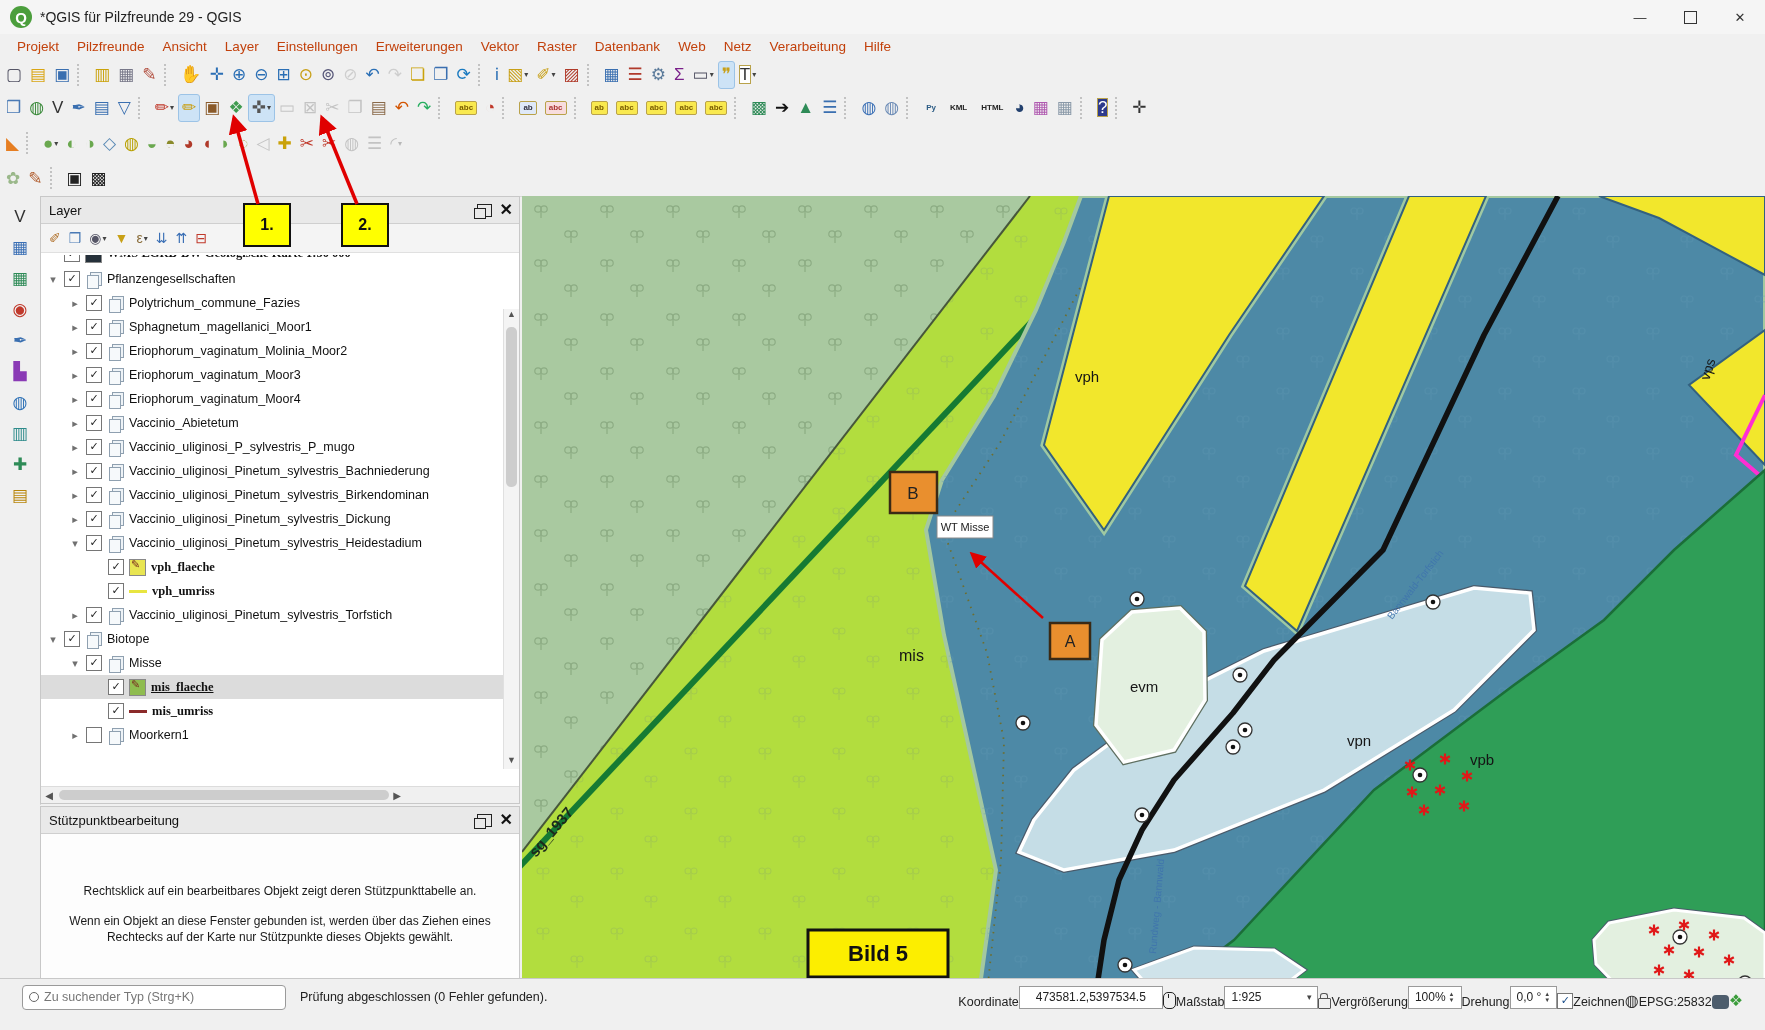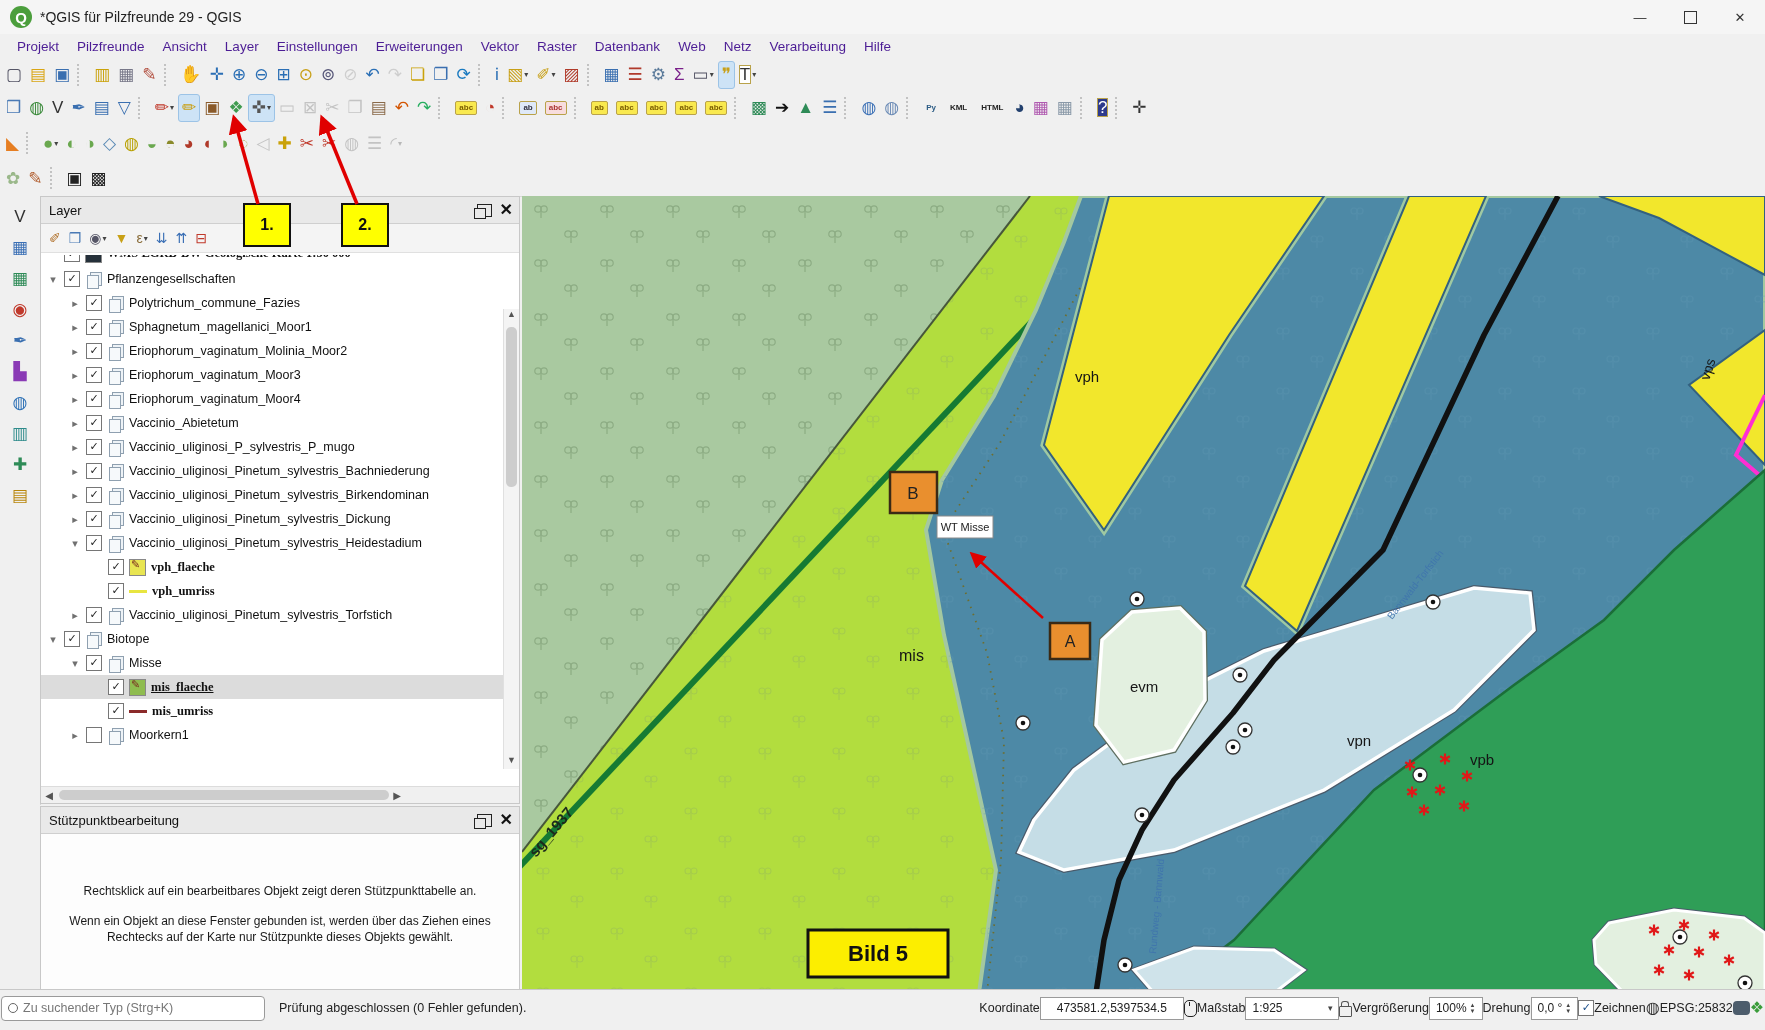--- a/index.html
+++ b/index.html
@@ -4,21 +4,21 @@
 <style>
   html,body{margin:0;padding:0;}
   body{width:1765px;height:1030px;overflow:hidden;font-family:"Liberation Sans",sans-serif;background:#f0f0f0;position:relative;font-size:13px;color:#222;}
   .titlebar{position:absolute;left:0;top:0;width:100%;height:34px;background:#f5f5f5;border-bottom:1px solid #e2e2e2;display:flex;align-items:center;}
   .qlogo{width:22px;height:22px;border-radius:50%;background:#4b9e3c;color:#fff;font-weight:bold;font-size:15px;display:flex;align-items:center;justify-content:center;margin:0 8px 0 10px;}
   .wtitle{font-size:14px;color:#222;}
   .wbtns{margin-left:auto;display:flex;height:34px;}
   .wbtn{width:50px;height:34px;display:flex;align-items:center;justify-content:center;font-size:13px;color:#333;}
   .wbtn .maxbox{width:11px;height:11px;border:1.3px solid #333;}
   .menubar{position:absolute;left:0;top:34px;width:100%;height:24px;background:#f0f0f0;display:flex;align-items:center;padding-left:8px;}
-  .menuitem{padding:3px 9px;font-size:13.5px;color:#4c1d95;}
+  .menuitem{padding:3px 9px;font-size:13.5px;color:#c2410c;}
   .toolbars{position:absolute;left:0;top:58px;width:100%;height:138px;background:#f0f0f0;border-bottom:1px solid #d8d8d8;}
   .trow{display:flex;align-items:center;padding-left:2px;}
   .trow1{height:33px;} .trow2{height:33px;} .trow3{height:38px;} .trow4{height:32px;}
   .tsep{width:6px;height:22px;border-left:2px dotted #c2c2c2;margin:0 5px 0 3px;}
   .tbtn{display:inline-flex;align-items:center;height:26px;padding:0 3px;border-radius:3px;border:1px solid transparent;}
   .tbtn.act{background:#cde3f6;border:1px solid #9cc3e6;}
   .tbtn.dis{opacity:.32;}
   .tbi{font-size:17px;line-height:1;}
   .tbi.txt{font-size:8px;font-weight:bold;line-height:1;padding:2px 3px;border-radius:2px;}
   .ddarr{font-size:8px;color:#444;margin-left:1px;}
@@ -66,27 +66,27 @@
   .vbody p{text-align:center;margin:7px 20px;font-size:12px;color:#1a1a1a;line-height:1.35;}
   
   .map{position:absolute;left:522px;top:196px;width:1243px;height:797px;background:#b2dd3e;}
   .map svg{display:block;}
   
   .callout{position:absolute;width:44px;height:40px;background:#ffff00;border:2.5px solid #111;display:flex;align-items:center;justify-content:center;font-weight:bold;font-size:16px;color:#111;z-index:40;}
   #callout1{left:243px;top:203px;}
   #callout2{left:341px;top:203px;}
   .overlay-arrows{position:absolute;left:0;top:0;width:100%;height:100%;pointer-events:none;z-index:50;}
   
-  .statusbar{position:absolute;left:0;bottom:4px;width:100%;height:37px;background:#f0f0f0;border-top:1px solid #c8c8c8;display:flex;align-items:center;padding:0 1px;box-sizing:border-box;gap:8px;}
+  .statusbar{position:absolute;left:0;bottom:15px;width:100%;height:37px;background:#f0f0f0;border-top:1px solid #c8c8c8;display:flex;align-items:center;padding:0 22px;box-sizing:border-box;gap:8px;}
   .sb-search{width:250px;height:23px;border:1px solid #9a9a9a;border-radius:4px;background:#fff;display:flex;align-items:center;padding:0 6px;gap:5px;}
   .mag{width:8px;height:8px;border:1.6px solid #666;border-radius:50%;position:relative;flex:none;}
   .mag::after{content:"";position:absolute;left:7px;top:8px;width:5px;height:1.6px;background:#666;transform:rotate(45deg);}
   .sb-search span{color:#777;font-size:12.5px;white-space:nowrap;overflow:hidden;}
   .sb-msg{font-size:12.5px;color:#222;margin-left:6px;white-space:nowrap;}
-  .sb-right{margin-left:auto;display:flex;align-items:center;white-space:nowrap;}
+  .sb-right{margin-left:auto;display:flex;align-items:flex-end;white-space:nowrap;}
   .sb-lab{font-size:12.5px;color:#222;}
   .sb-box{height:21px;border:1px solid #9a9a9a;background:#fff;display:flex;align-items:center;justify-content:center;font-size:12px;padding:0 6px;}
   .sb-combo{min-width:80px;justify-content:space-between;gap:8px;}
   .spin{display:flex;flex-direction:column;font-size:6px;color:#444;line-height:1;margin-left:3px;}
   .mouse-ic{width:11px;height:15px;border:1.6px solid #222;border-radius:5px;position:relative;}
   .mouse-ic::after{content:"";position:absolute;left:4px;top:1px;width:1.6px;height:4px;background:#222;}
   .lock-ic{width:11px;height:9px;border:1.6px solid #555;border-radius:1px;position:relative;margin-top:6px;}
   .lock-ic::before{content:"";position:absolute;left:1px;top:-6px;width:6px;height:5px;border:1.6px solid #555;border-bottom:none;border-radius:3px 3px 0 0;}
   .sb-cb{width:14px;height:14px;border:1px solid #767676;background:#fff;font-size:11px;line-height:13px;text-align:center;color:#1a4e8a;}
   .globe-ic{font-size:16px;color:#333;line-height:1;}

